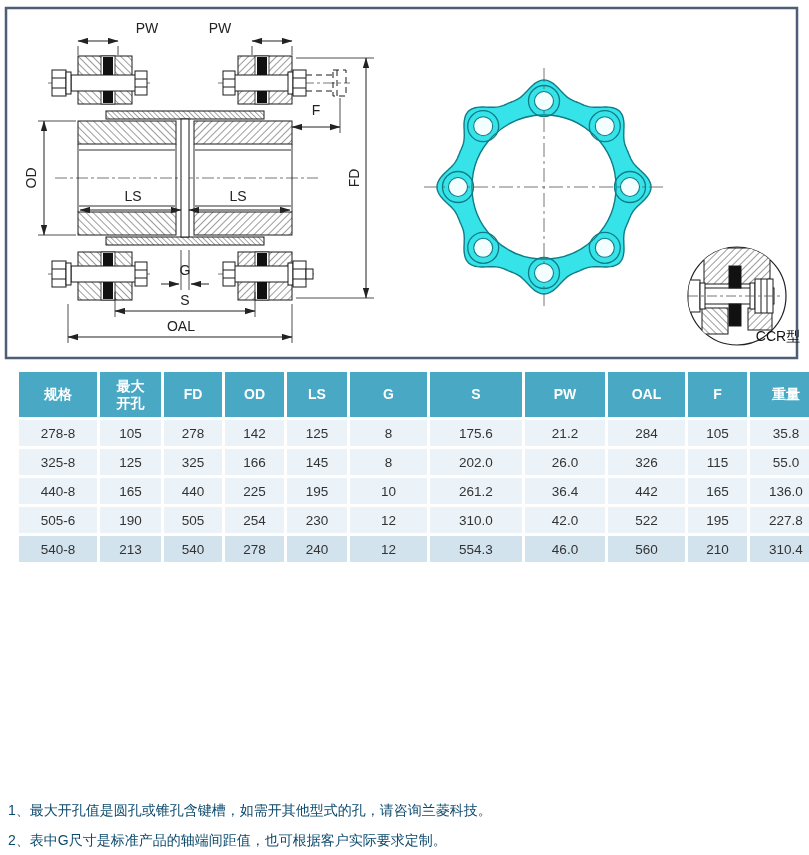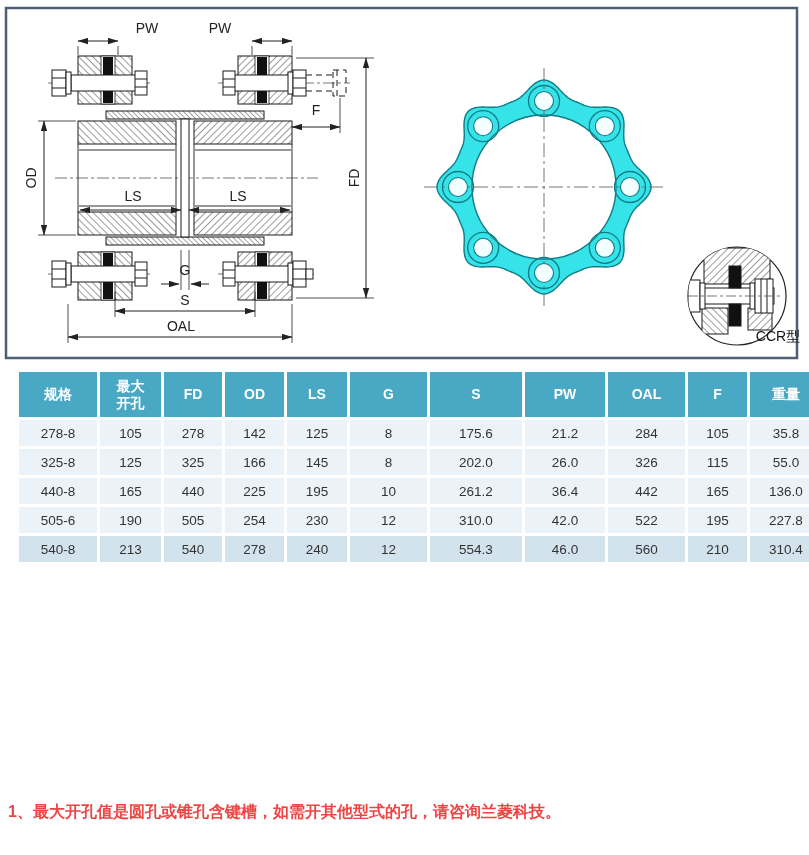--- a/index.html
+++ b/index.html
@@ -10,21 +10,21 @@
 
   #table-wrap{position:absolute;left:16px;top:369px;width:809px;}
   table{border-collapse:separate;border-spacing:3px;width:809px;table-layout:fixed;}
   th,td{text-align:center;vertical-align:middle;padding:0;overflow:hidden;}
   thead th{background:#49a8c4;color:#fff;font-weight:bold;font-size:14px;height:45px;white-space:pre-line;line-height:1.15;}
   thead th:last-child .hlabel{}
   tbody td{font-size:13.5px;color:#333;height:26px;}
   tr.dark td{background:#d3e3ee;}
   tr.light td{background:#ecf3f8;}
   .notes{position:absolute;left:8px;top:801px;width:790px;}
-  .note{font-size:16px;color:#ef4444;margin:0 0 10px 0;line-height:1.4;font-weight:bold;}
+  .note{font-size:14px;color:#0c4a6e;margin:0 0 10px 0;line-height:1.4;}
 </style>
 </head>
 <body>
 
 <svg id="panel-svg" width="809" height="366" viewBox="0 0 809 366">
   <defs>
     <pattern id="hatchA" width="5" height="5" patternUnits="userSpaceOnUse" patternTransform="rotate(45)">
       <rect width="5" height="5" fill="#fff"></rect>
         <line x1="0" y1="0" x2="0" y2="5" stroke="#3a3a3a" stroke-width="1"></line>
     </pattern>
@@ -335,13 +335,14 @@
           <td>560</td>
           <td>210</td>
           <td>310.4</td>
         </tr>
       </tbody>
   </table>
 </div>
 
 <div class="notes">
   <p class="note">1、最大开孔值是圆孔或锥孔含键槽，如需开其他型式的孔，请咨询兰菱科技。</p>
+  <p class="note">2、表中G尺寸是标准产品的轴端间距值，也可根据客户实际要求定制。</p>
 </div>
 
 </body></html>

